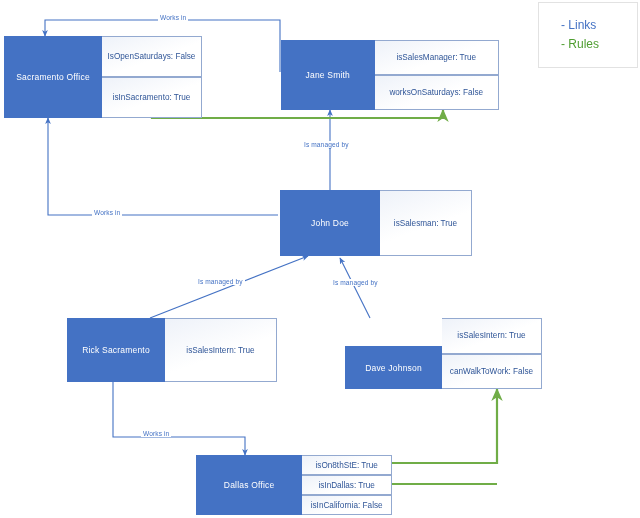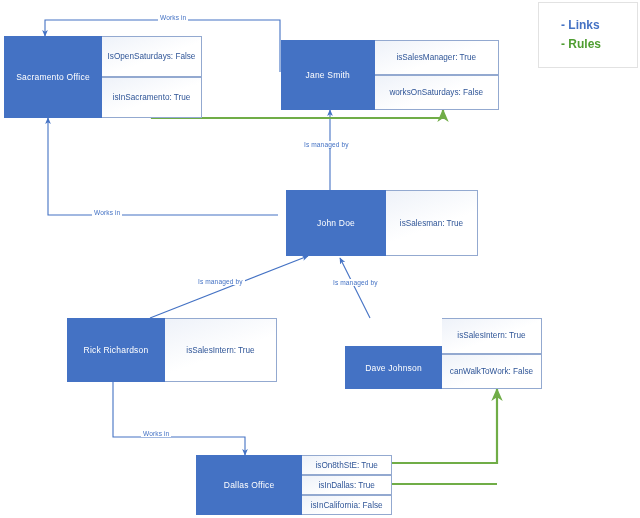--- a/index.html
+++ b/index.html
@@ -25,21 +25,21 @@
   .edge-label{
     position:absolute;font-size:6.6px;color:#4472c4;background:#ffffff;
     padding:0 2px;white-space:nowrap;letter-spacing:.1px;
   }
 
   .legend{
     position:absolute;left:538px;top:2px;width:100px;height:66px;
     background:#ffffff;border:1px solid #e2e2e2;box-sizing:border-box;
     display:flex;flex-direction:column;justify-content:center;padding-left:22px;
   }
-  .legend div{font-size:12px;font-weight:bold;line-height:19px;}
+  .legend div{font-size:12px;font-weight:normal;line-height:19px;}
   .lg-links{color:#4472c4;}
   .lg-rules{color:#4f9e31;}
 </style>
 </head>
 <body>
 
 <div id="canvas">
 
   <svg class="edges" viewBox="0 0 640 518">
     <defs>
@@ -85,29 +85,29 @@
   </div>
 
   <div class="node" style="left:281px;top:40px;width:218px;height:70px;">
     <div class="title" style="width:102px;">Jane Smith</div>
     <div class="props" style="width:136px;">
       <div class="prop">isSalesManager: True</div>
       <div class="prop">worksOnSaturdays: False</div>
     </div>
   </div>
 
-  <div class="node" style="left:286px;top:190px;width:210px;height:66px;">
+  <div class="node" style="left:280px;top:190px;width:210px;height:66px;">
     <div class="title" style="width:100px;">John Doe</div>
     <div class="props" style="width:92px;border-radius:23px;">
       <div class="prop">isSalesman: True</div>
     </div>
   </div>
 
   <div class="node" style="left:67px;top:318px;width:210px;height:64px;">
-    <div class="title" style="width:98px;">Rick Richardson</div>
+    <div class="title" style="width:98px;">Rick Sacramento</div>
     <div class="props" style="width:112px;">
       <div class="prop">isSalesIntern: True</div>
     </div>
   </div>
 
   <div class="node" style="left:345px;top:318px;width:197px;height:71px;">
     <div class="title" style="width:97px;margin-top:28px;">Dave Johnson</div>
     <div class="props" style="width:100px;">
       <div class="prop">isSalesIntern: True</div>
       <div class="prop">canWalkToWork: False</div>

